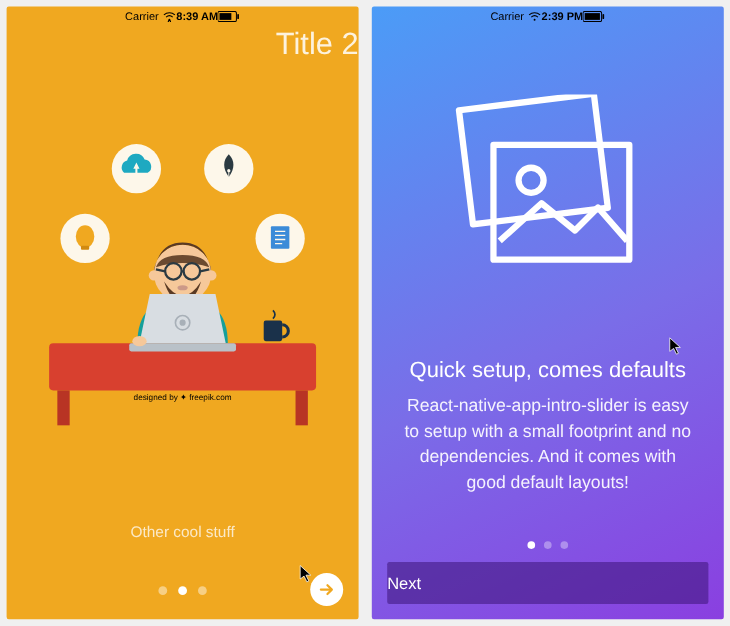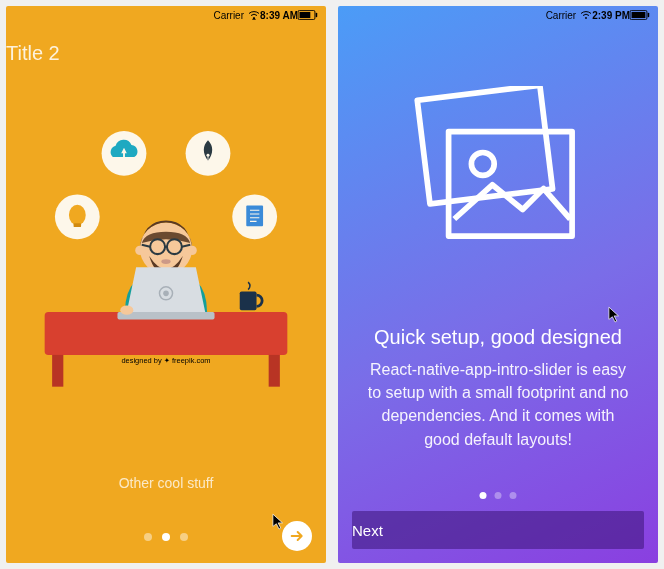--- a/index.html
+++ b/index.html
@@ -17,42 +17,42 @@
     position: relative;
     overflow: hidden;
     border-radius: 2px;
   }
   .phone-left { background: #f0a820; }
   .phone-right { background: linear-gradient(155deg, #4b9cf7 0%, #7a6de8 55%, #8a3fe0 100%); }
 
   
   .statusbar {
     display: flex;
-    justify-content: flex-end;
+    justify-content: center;
     align-items: center;
     padding: 2px 8px;
     font-size: 10px;
     height: 18px;
   }
   .statusbar .sb-left, .statusbar .sb-right {
     display: flex; align-items: center; gap: 4px;
   }
   .sb-center { font-weight: 600; }
   .phone-left .statusbar { color: #000; }
   .phone-right .statusbar { color: #000; }
   .wifi-icon { width: 12px; height: 10px; }
   .battery-icon { width: 20px; height: 10px; }
 
   
   .slide-title {
-    text-align: left;
+    text-align: right;
     color: rgba(255,255,255,0.85);
-    font-size: 20px;
+    font-size: 28px;
     font-weight: 400;
-    margin-top: 18px;
+    margin-top: 0;
   }
   .illustration-wrap {
     position: absolute;
     top: 110px;
     left: 0; right: 0;
     display: flex;
     justify-content: center;
     text-decoration: underline;
   }
   .illo { width: 280px; height: 280px; }
@@ -290,21 +290,21 @@
         </g>
         <g transform="translate(48,48)">
           <rect x="0" y="0" width="130" height="110"></rect>
           <circle cx="36" cy="34" r="12"></circle>
           <polyline points="6,92 46,56 78,82 100,60 128,92"></polyline>
         </g>
       </g>
     </svg>
   </div>
 
-  <div class="right-title">Quick setup, good designed</div>
+  <div class="right-title">Quick setup, comes defaults</div>
   <div class="right-desc">React-native-app-intro-slider is easy to setup with a small footprint and no dependencies. And it comes with good default layouts!</div>
 
   <div class="right-dots">
     <div class="dot active"></div>
     <div class="dot"></div>
     <div class="dot"></div>
   </div>
 
   <div class="next-bar">
     <span>Next</span>

